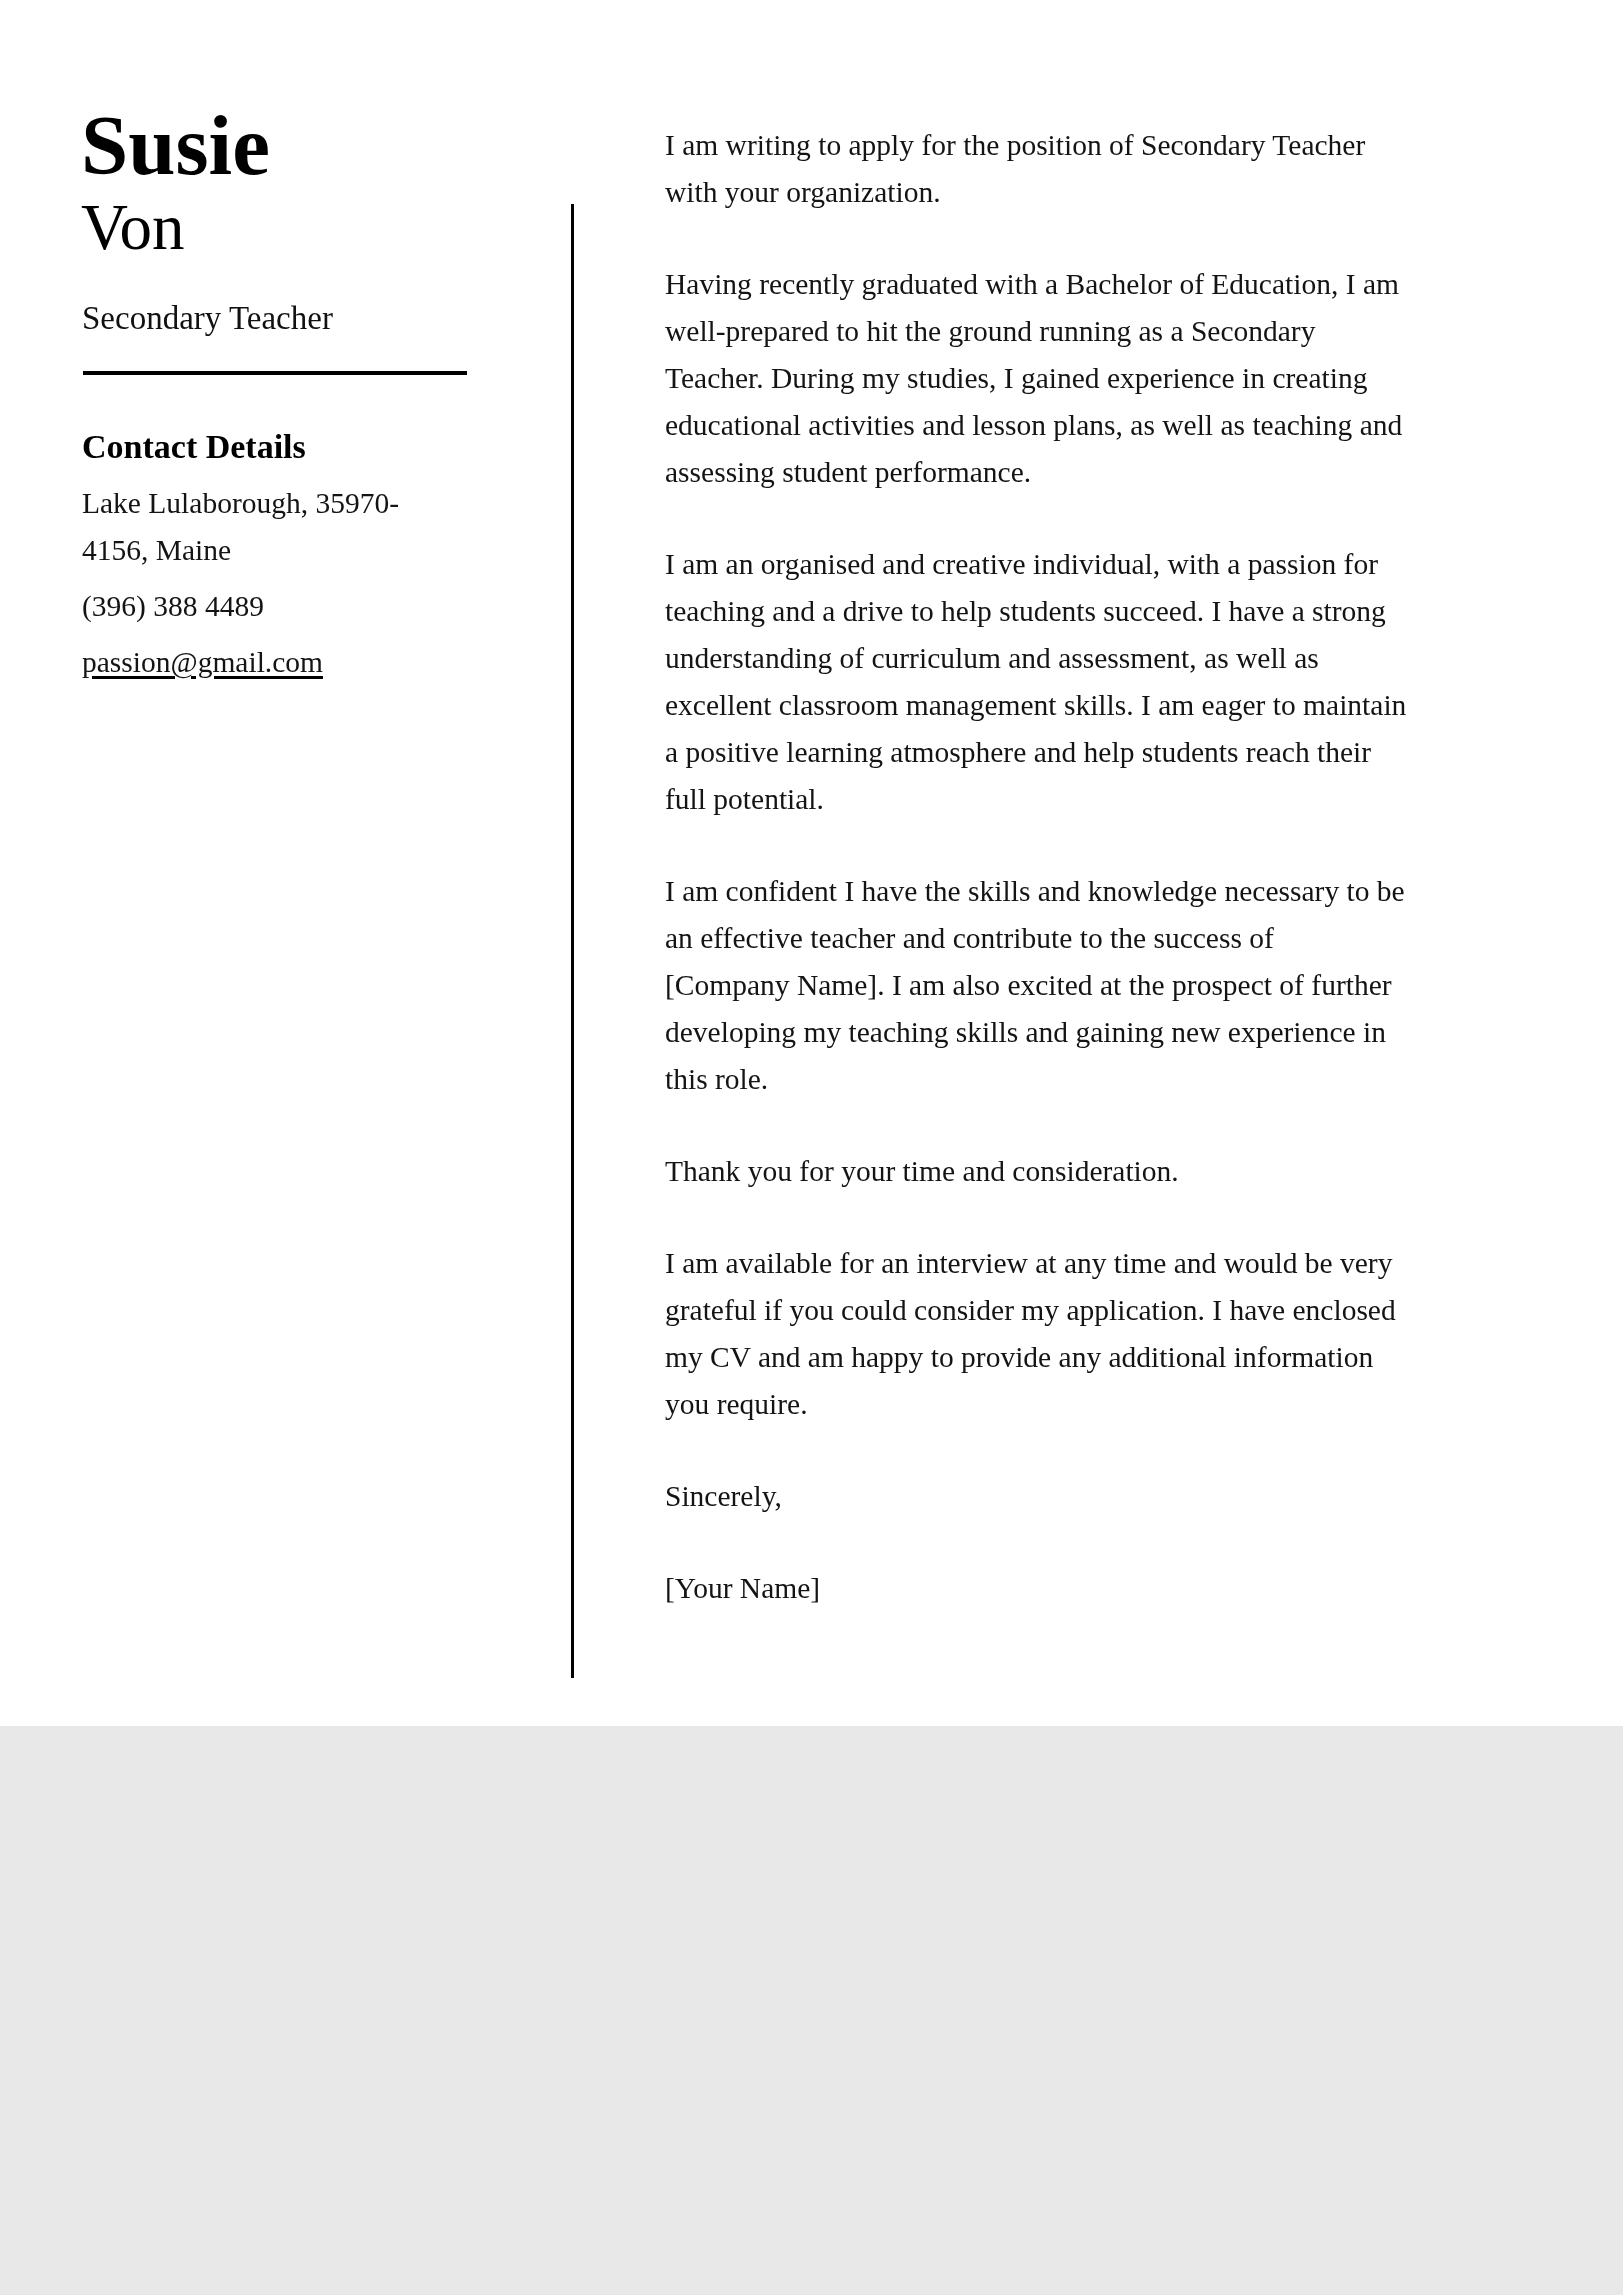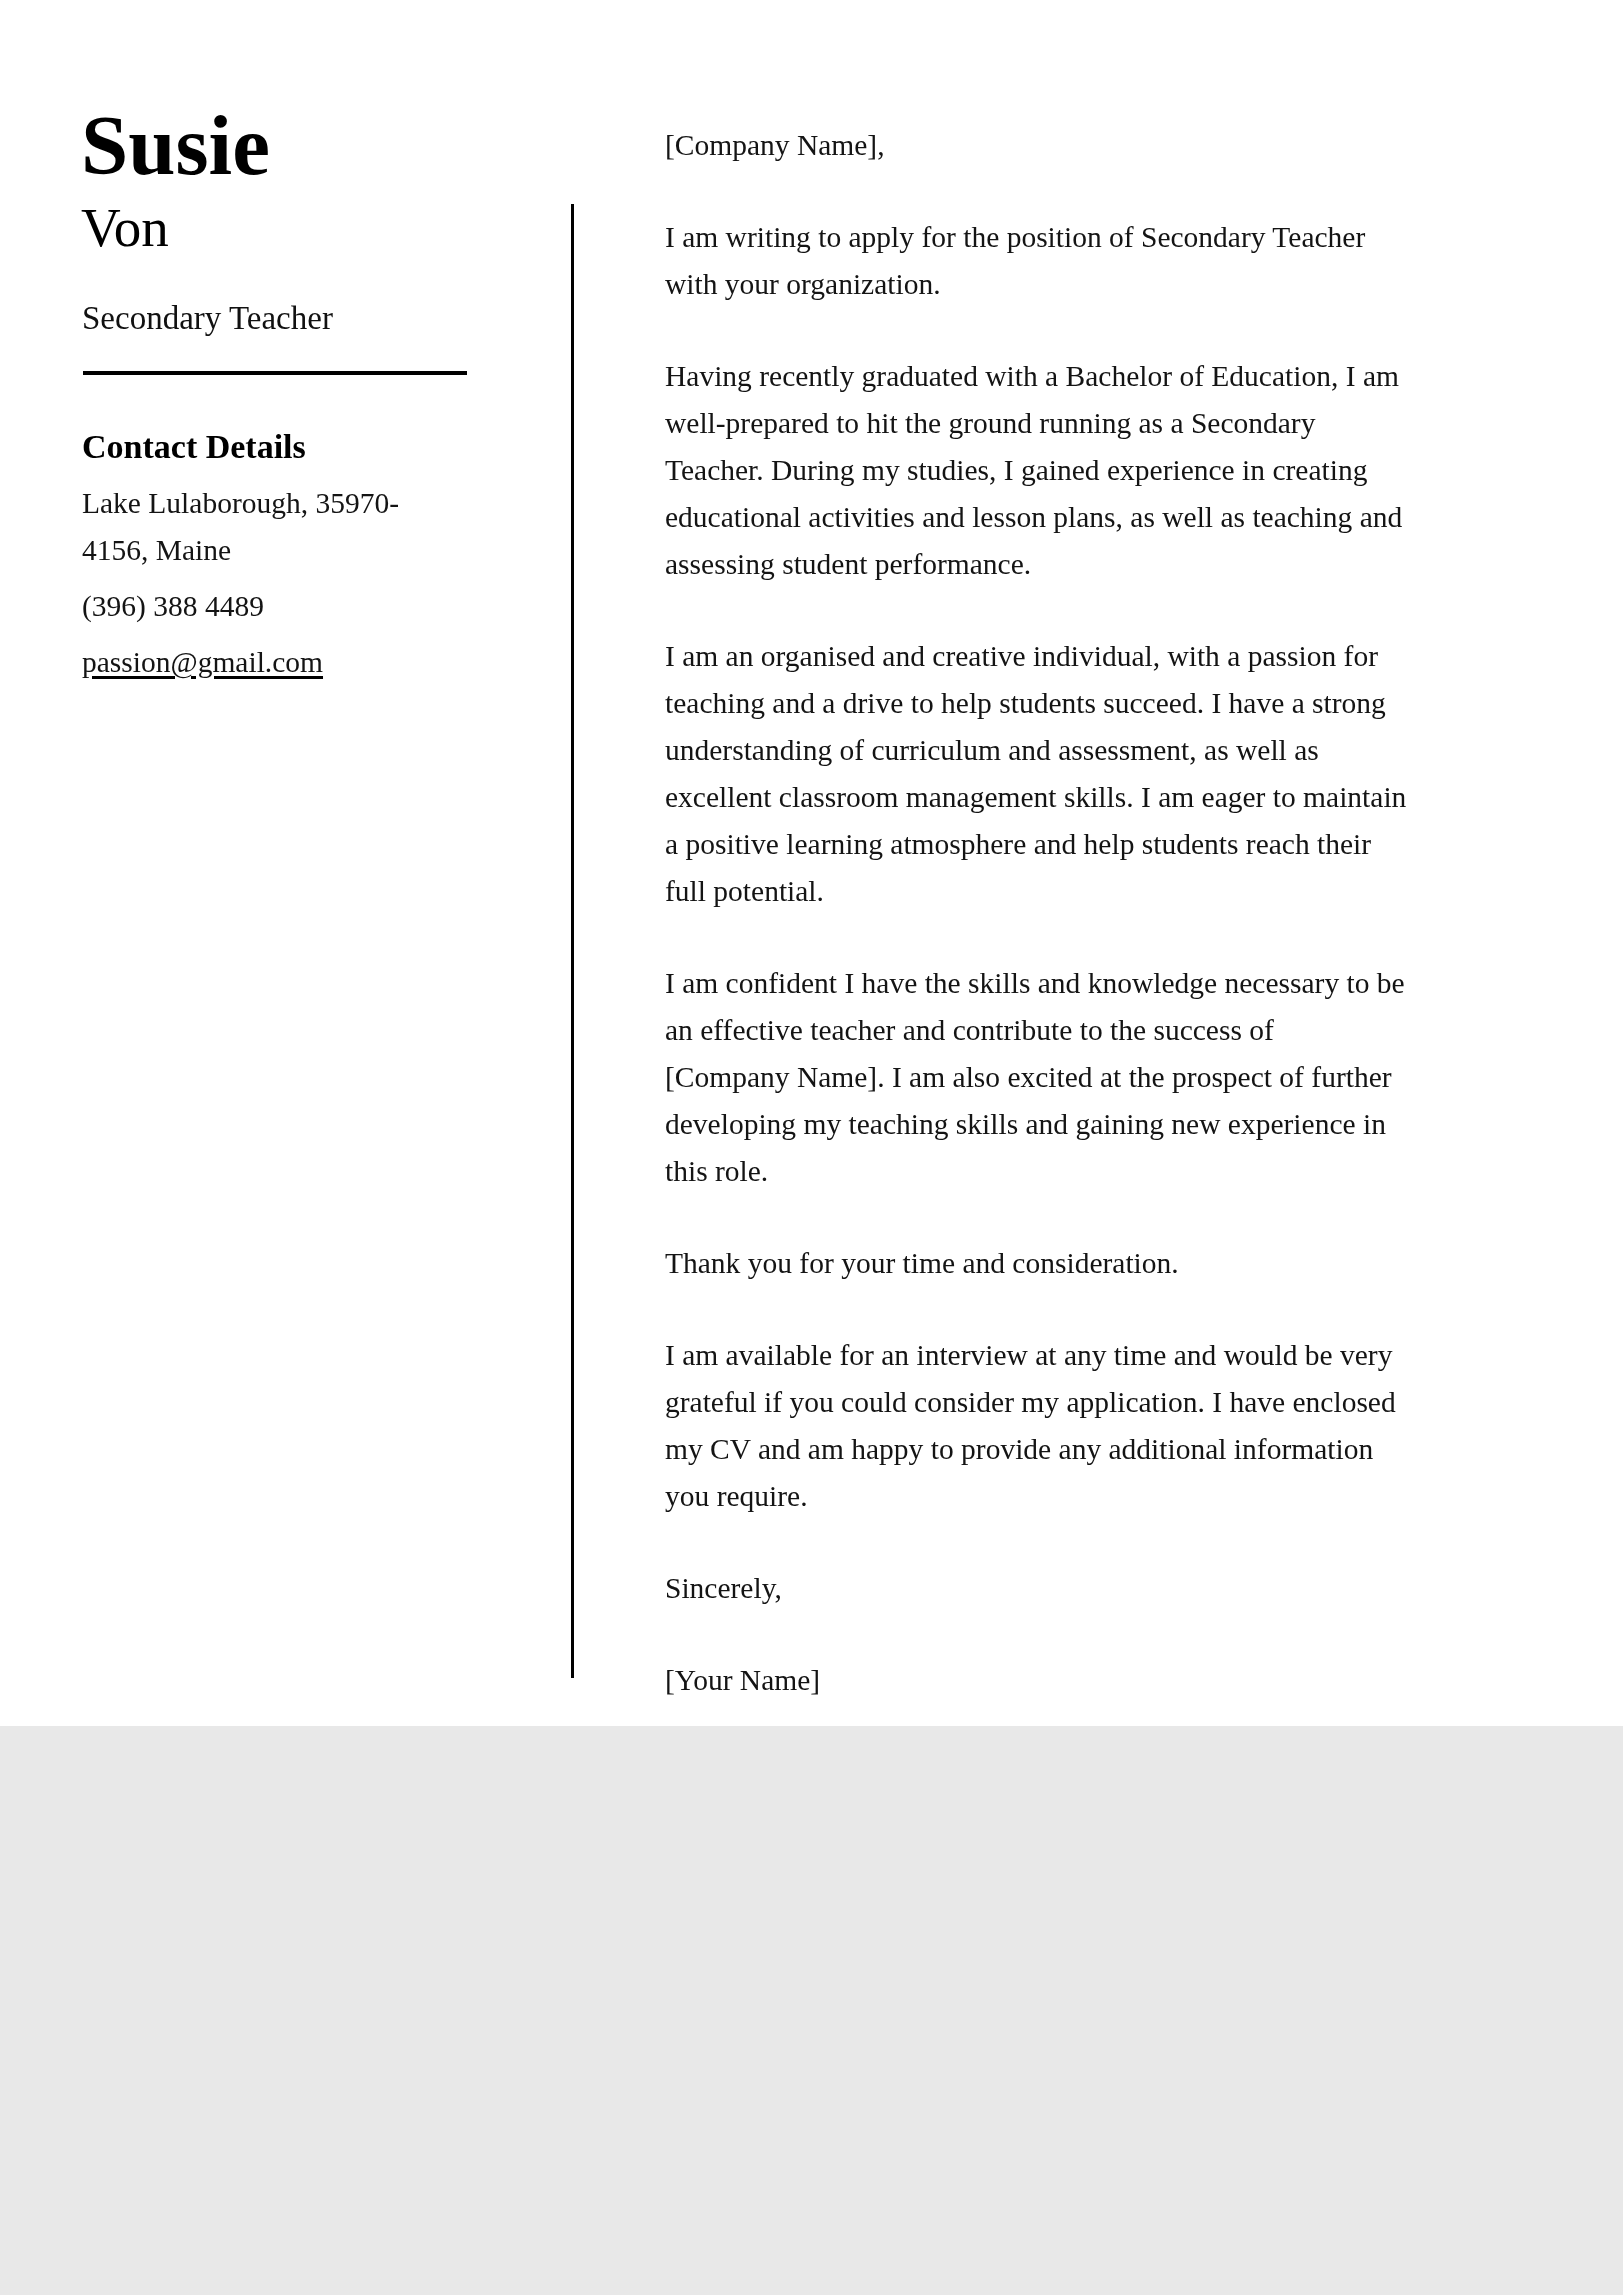--- a/index.html
+++ b/index.html
@@ -21,21 +21,21 @@
     font-size: 85px;
     line-height: 85px;
     font-weight: 600;
     color: #000000;
     white-space: nowrap;
   }
   .last-name {
     position: absolute;
     left: 81px;
     top: 185px;
-    font-size: 55px;
+    font-size: 65px;
     line-height: 85px;
     font-weight: 400;
     color: #000000;
     white-space: nowrap;
   }
   .job-title {
     position: absolute;
     left: 82px;
     top: 299px;
     font-size: 33px;
@@ -140,21 +140,20 @@
 
   <div class="contact-phone">(396) 388 4489</div>
 
   <div class="contact-email">
     <a href="#">passion@gmail.com</a>
   </div>
 
   <div class="vertical-rule"></div>
 
   <div class="letter">
-    <p>[Company Name],</p>
     <p>I am writing to apply for the position of Secondary Teacher
 with your organization.</p>
     <p>Having recently graduated with a Bachelor of Education, I am
 well-prepared to hit the ground running as a Secondary
 Teacher. During my studies, I gained experience in creating
 educational activities and lesson plans, as well as teaching and
 assessing student performance.</p>
     <p>I am an organised and creative individual, with a passion for
 teaching and a drive to help students succeed. I have a strong
 understanding of curriculum and assessment, as well as

